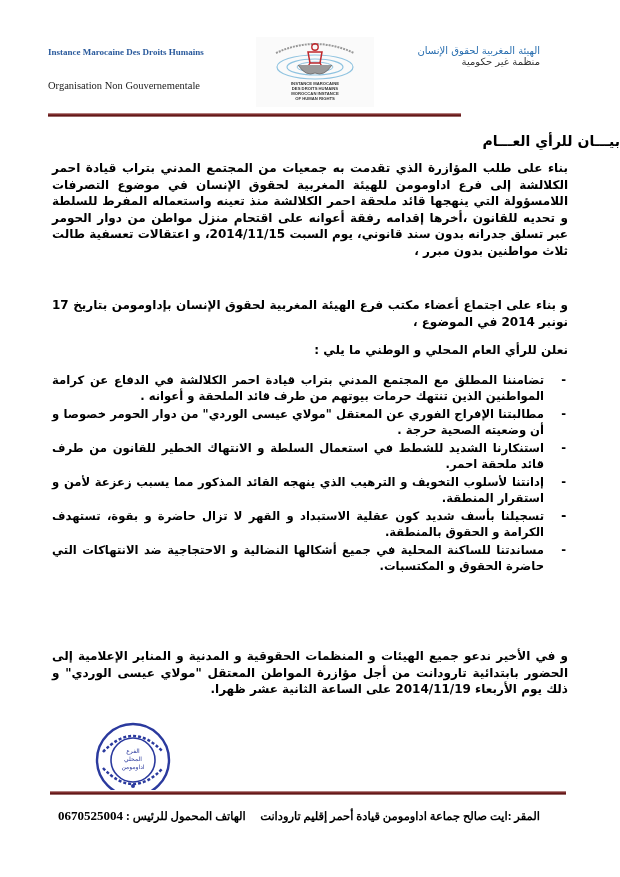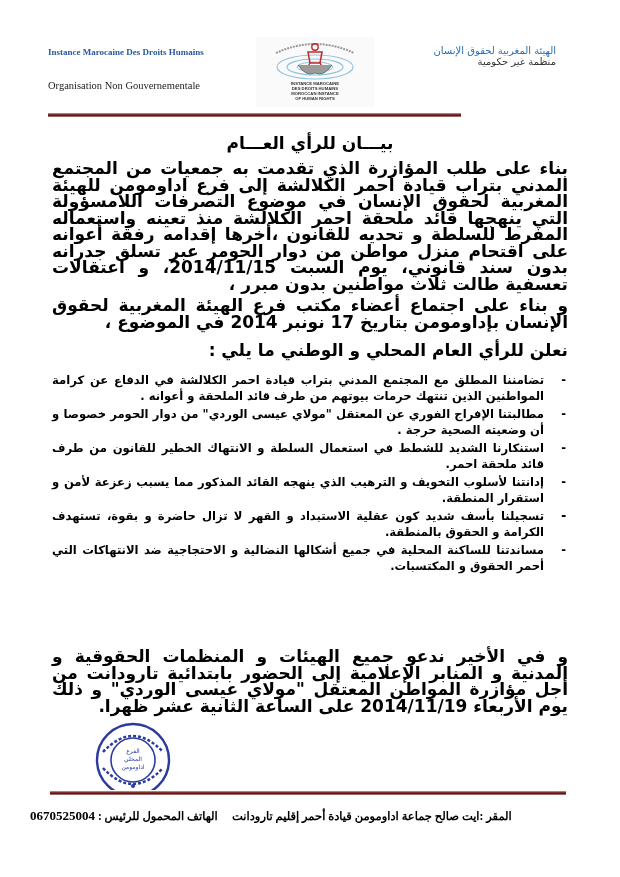--- a/index.html
+++ b/index.html
@@ -4,37 +4,37 @@
   <style>
     html, body { margin: 0; padding: 0; background: #ffffff; }
     body { width: 620px; height: 877px; position: relative; overflow: hidden; font-family: "DejaVu Sans", sans-serif; color: #000; }
     .header { position: absolute; left: 0; top: 0; width: 620px; height: 120px; }
     .hdr-left { position: absolute; left: 48px; top: 47px; width: 200px; }
     .org-fr-name { font-family: "Liberation Serif", serif; font-weight: bold; font-size: 9px; color: #2a5a9c; letter-spacing: 0px; white-space: nowrap; }
     .org-fr-sub { font-family: "Liberation Serif", serif; font-size: 10.5px; color: #222; margin-top: 23px; white-space: nowrap; }
     .logo { position: absolute; left: 256px; top: 37px; width: 118px; height: 70px; background: #fafafa; }
     .logo svg { position: absolute; left: 0; top: 0; }
     .logo-text { position: absolute; left: 0; top: 44px; width: 118px; text-align: center; font-family: "Liberation Sans", sans-serif; font-weight: bold; font-size: 4.2px; line-height: 5px; color: #333; }
-    .hdr-right { position: absolute; right: 64px; top: 45px; width: 200px; text-align: right; direction: rtl; }
+    .hdr-right { position: absolute; right: 80px; top: 45px; width: 200px; text-align: right; direction: rtl; }
     .org-ar-name { font-family: "DejaVu Sans", sans-serif; font-size: 10px; color: #2a6fb0; white-space: nowrap; }
     .org-ar-sub { font-family: "DejaVu Sans", sans-serif; font-size: 10px; color: #333; margin-top: 0; white-space: nowrap; letter-spacing: 1.5px; }
     .rule { position: absolute; height: 4px; background: linear-gradient(#c9a8a8, #7a2525 40%, #5a1414 70%, #c9a8a8); }
     .rule-top { left: 48px; top: 113px; width: 413px; }
     .rule-bottom { left: 50px; top: 791px; width: 516px; }
-    .title { position: absolute; left: 0; top: 133px; width: 620px; text-align: center; direction: rtl; font-family: "DejaVu Sans", sans-serif; font-weight: bold; font-size: 17px; }
-    .body-text { position: absolute; left: 52px; width: 516px; direction: rtl; text-align: justify; font-family: "DejaVu Sans", sans-serif; font-weight: bold; font-size: 17px; line-height: 16.5px; }
+    .title { position: absolute; left: 0; top: 133px; width: 620px; direction: rtl; font-family: "DejaVu Sans", sans-serif; font-weight: bold; font-size: 14px; }
+    .body-text { position: absolute; left: 52px; width: 516px; direction: rtl; text-align: justify; font-family: "DejaVu Sans", sans-serif; font-weight: bold; font-size: 12px; line-height: 16.5px; }
     .p1 { top: 160px; }
     .p2 { top: 297px; }
     .p3 { top: 342px; }
     .list { position: absolute; left: 52px; width: 516px; top: 372px; direction: rtl; margin: 0; padding: 0; list-style: none; font-family: "DejaVu Sans", sans-serif; font-weight: bold; font-size: 11.6px; line-height: 16px; }
     .list li { position: relative; padding-right: 24px; text-align: justify; margin-bottom: 2px; }
     .bullet { position: absolute; right: 2px; top: 0; }
     .p4 { top: 648px; }
     .stamp { position: absolute; left: 87px; top: 722px; width: 92px; height: 68px; }
-    .footer { position: absolute; left: 30px; top: 808px; width: 538px; direction: rtl; text-align: left; font-family: "Liberation Serif", serif; font-weight: bold; font-size: 11.5px; white-space: nowrap; }
+    .footer { position: absolute; left: 30px; top: 808px; width: 538px; direction: rtl; text-align: center; font-family: "Liberation Serif", serif; font-weight: bold; font-size: 11.5px; white-space: nowrap; }
     .footer .phone { font-family: "Liberation Serif", serif; font-weight: bold; font-size: 13px; }
   </style>
 </head>
 <body>
 
 <div class="header">
   <div class="hdr-left">
     <div class="org-fr-name">Instance Marocaine Des Droits Humains</div>
     <div class="org-fr-sub">Organisation Non Gouvernementale</div>
   </div>
@@ -72,21 +72,21 @@
 <div class="body-text p2">و بناء على اجتماع أعضاء مكتب فرع الهيئة المغربية لحقوق الإنسان بإداومومن بتاريخ 17 نونبر 2014 في الموضوع ،</div>
 <div class="body-text p3">نعلن للرأي العام المحلي و الوطني ما يلي :</div>
 
 <ul class="list">
   <li><span class="bullet">-</span><span>تضامننا المطلق مع المجتمع المدني بتراب قيادة احمر الكلالشة في الدفاع عن كرامة المواطنين الذين تنتهك حرمات بيوتهم من طرف قائد الملحقة و أعوانه .</span></li>
   <li><span class="bullet">-</span><span>مطالبتنا الإفراج الفوري عن المعتقل "مولاي عيسى الوردي" من دوار الحومر خصوصا و أن وضعيته الصحية حرجة .</span></li>
   <li><span class="bullet">-</span><span>استنكارنا الشديد للشطط في استعمال السلطة و الانتهاك الخطير للقانون من طرف قائد ملحقة احمر.</span></li>
   <li><span class="bullet">-</span><span>إدانتنا لأسلوب التخويف و الترهيب الذي ينهجه القائد المذكور مما يسبب زعزعة لأمن و استقرار المنطقة.</span></li>
   <li><span class="bullet">-</span></li>
   <li><span class="bullet">-</span><span>تسجيلنا بأسف شديد كون عقلية الاستبداد و القهر لا تزال حاضرة و بقوة، تستهدف الكرامة و الحقوق بالمنطقة.</span></li>
-  <li><span class="bullet">-</span><span>مساندتنا للساكنة المحلية في جميع أشكالها النضالية و الاحتجاجية ضد الانتهاكات التي أحمر الحقوق و المكتسبات.</span></li>
+  <li><span class="bullet">-</span><span>مساندتنا للساكنة المحلية في جميع أشكالها النضالية و الاحتجاجية ضد الانتهاكات التي حاضرة الحقوق و المكتسبات.</span></li>
 </ul>
 
 <div class="body-text p4">و في الأخير ندعو جميع الهيئات و المنظمات الحقوقية و المدنية و المنابر الإعلامية إلى الحضور بابتدائية تارودانت من أجل مؤازرة المواطن المعتقل "مولاي عيسى الوردي" و ذلك يوم الأربعاء 2014/11/19 على الساعة الثانية عشر ظهرا.</div>
 
 <div class="stamp">
   <svg width="92" height="68" viewBox="0 0 92 68">
     <circle cx="46" cy="38" r="36" fill="none" stroke="#2b3a9e" stroke-width="2.4"></circle>
     <circle cx="46" cy="38" r="22" fill="none" stroke="#2b3a9e" stroke-width="1.6"></circle>
     <path d="M16 30 Q46 -2 76 30" fill="none" stroke="#2b3a9e" stroke-width="2.5" stroke-dasharray="3 2"></path>
     <path d="M16 46 Q46 78 76 46" fill="none" stroke="#2b3a9e" stroke-width="2.5" stroke-dasharray="3 2"></path>

